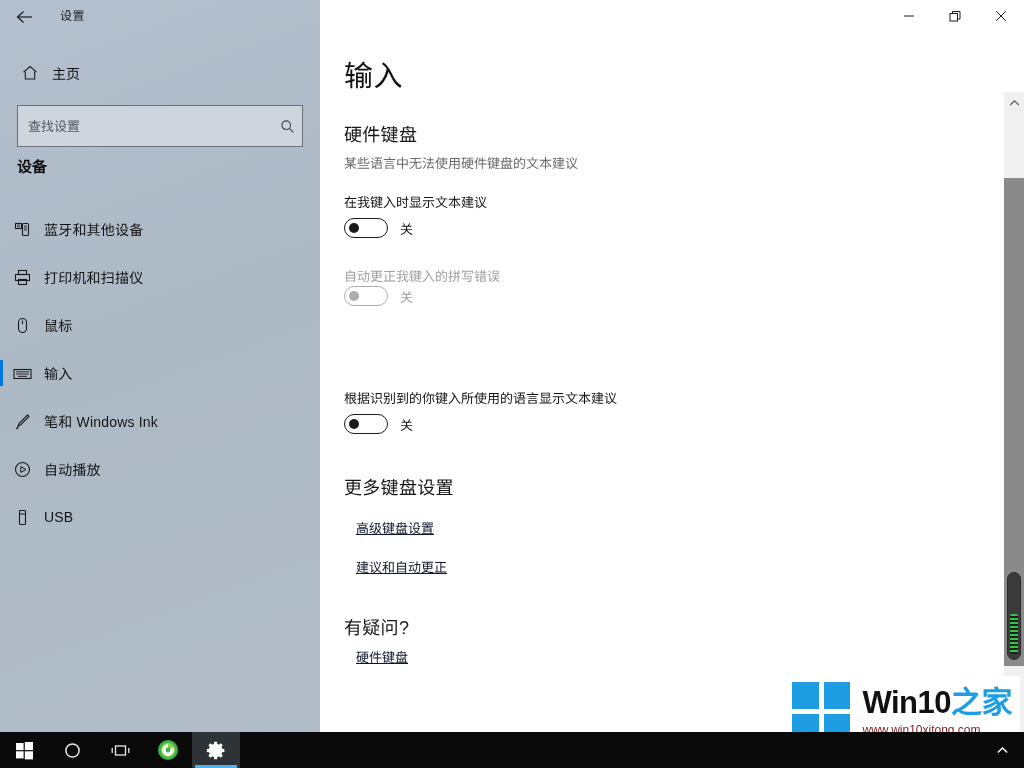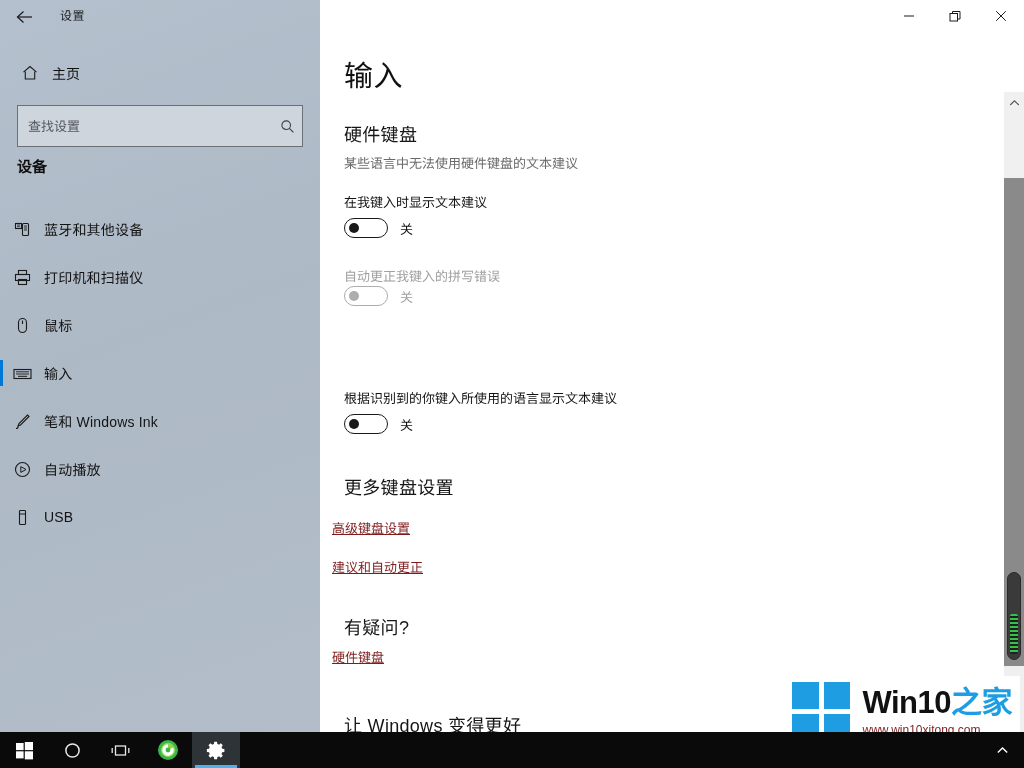--- a/index.html
+++ b/index.html
@@ -144,22 +144,22 @@
     transform: translateY(-50%);
     width: 10px; height: 10px; border-radius: 50%;
     background: #1a1a1a;
   }
   .toggle.disabled { border-color: #adadad; }
   .toggle.disabled .knob { background: #adadad; }
   .toggle-state { font-size: 13px; color: #131313; }
   .toggle-state.dim { color: #a0a0a0; }
 
   .link {
-    position: absolute; left: 12px;
-    font-size: 13px; color: #7f1d1d;
+    position: absolute; left: 36px;
+    font-size: 13px; color: #0f172a;
     text-decoration: underline;
     cursor: pointer;
   }
 
   
   .scrollbar {
     position: absolute; right: 0; top: 92px;
     width: 20px; height: 640px;
     background: #f0f0f0;
   }
@@ -421,21 +421,20 @@
       <div class="toggle-state">关</div>
     </div>
 
     <div class="sec-head" style="top:473px;">更多键盘设置</div>
     <div class="link" style="top:518px;">高级键盘设置</div>
     <div class="link" style="top:557px;">建议和自动更正</div>
 
     <div class="sec-head" style="top:613px;">有疑问?</div>
     <div class="link" style="top:647px;">硬件键盘</div>
 
-    <div class="sec-head" style="top:711px;">让 Windows 变得更好</div>
 
     <div class="scrollbar">
       <div class="sb-arrow">
         <svg width="11" height="8" viewBox="0 0 11 8">
           <path d="M1.2 6 L5.5 1.8 L9.8 6" fill="none" stroke="#555" stroke-width="1.1"></path>
         </svg>
       </div>
       <div class="sb-track">
         <div class="sb-thumb">
           <div class="stripes"></div>

